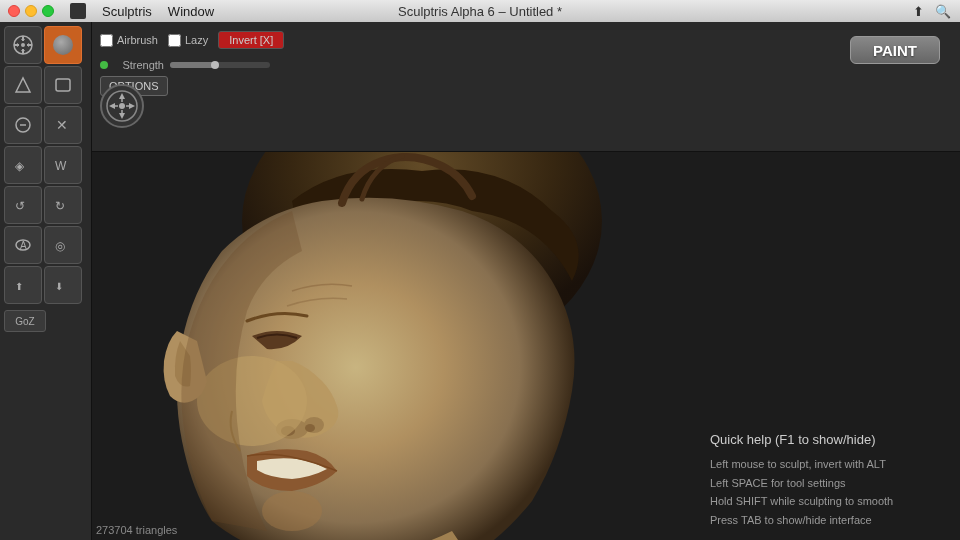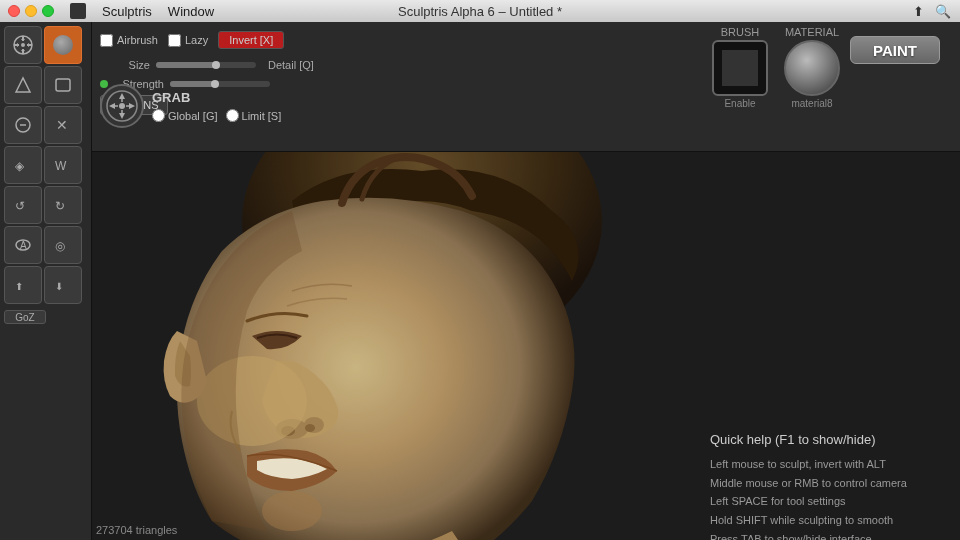--- a/index.html
+++ b/index.html
@@ -112,21 +112,21 @@
     }
 
     .tool-btn.active {
       background: #c86020;
       border-color: #e07030;
     }
 
     
     .goz-btn {
       width: 42px;
-      height: 14px;
+      height: 22px;
       background: #3a3a3a;
       border: 1px solid #555;
       border-radius: 3px;
       font-size: 10px;
       color: #aaa;
       display: flex;
       align-items: center;
       justify-content: center;
       cursor: pointer;
       margin-top: 4px;
@@ -534,60 +534,36 @@
         <input type="checkbox" style="">
         <span>Airbrush</span>
       </label>
       <label class="checkbox-label">
         <input type="checkbox" style="">
         <span>Lazy</span>
       </label>
       <button class="invert-btn">Invert [X]</button>
     </div>
 
-    <div class="size-row">
-      <span class="param-label">Size</span>
-      <div class="dot-slider">
-        <div class="dot-slider-track">
-          <div class="dot-slider-fill" style="width: 60%"></div>
-          <div class="dot-indicator" style="left: 56%"></div>
-        </div>
-      </div>
-      <span style="font-size:11px; color:#aaa; margin-left:6px;">Detail [Q]</span>
-    </div>
 
     <div class="size-row">
       <span class="green-dot"></span>
       <span class="param-label">Strength</span>
       <div class="dot-slider">
         <div class="dot-slider-track">
           <div class="dot-slider-fill" style="width: 45%"></div>
           <div class="dot-indicator" style="left: 41%"></div>
         </div>
       </div>
     </div>
 
     <div style="margin-top: 2px;">
       <button class="options-btn">OPTIONS</button>
     </div>
 
-    <div class="top-tool-icons">
-      <div>
-        <div class="bm-label">BRUSH</div>
-        <div class="brush-big">
-          <div class="brush-inner-sq"></div>
-        </div>
-        <div class="bm-sublabel">Enable</div>
-      </div>
-      <div style="margin-left: 10px;">
-        <div class="bm-label">MATERIAL</div>
-        <div class="material-big"></div>
-        <div class="bm-sublabel">material8</div>
-      </div>
-    </div>
 
     <div class="paint-btn">PAINT</div>
 
     <div class="grab-section">
       <div class="grab-icon">
         <svg width="36" height="36" viewBox="0 0 36 36">
           <circle cx="18" cy="18" r="15" stroke="#888" stroke-width="1.5" fill="none"></circle>
 
           <polygon points="18,5 15,11 21,11" fill="#aaa"></polygon>
           <line x1="18" y1="11" x2="18" y2="14" stroke="#aaa" stroke-width="1.5"></line>
@@ -595,33 +571,20 @@
           <polygon points="18,31 15,25 21,25" fill="#aaa"></polygon>
           <line x1="18" y1="22" x2="18" y2="25" stroke="#aaa" stroke-width="1.5"></line>
 
           <polygon points="5,18 11,15 11,21" fill="#aaa"></polygon>
           <line x1="11" y1="18" x2="14" y2="18" stroke="#aaa" stroke-width="1.5"></line>
 
           <polygon points="31,18 25,15 25,21" fill="#aaa"></polygon>
           <line x1="22" y1="18" x2="25" y2="18" stroke="#aaa" stroke-width="1.5"></line>
           <circle cx="18" cy="18" r="3" fill="#aaa"></circle>
         </svg>
-      </div>
-      <div>
-        <div style="font-size:13px; font-weight:bold; color:#ccc; margin-bottom:4px;">GRAB</div>
-        <div style="display:flex; gap:8px;">
-          <label class="radio-option">
-            <input type="radio" name="grab-mode" style="">
-            <span>Global [G]</span>
-          </label>
-          <label class="radio-option">
-            <input type="radio" name="grab-mode" style="">
-            <span>Limit [S]</span>
-          </label>
-        </div>
       </div>
     </div>
 
   </div>
 
   <div id="viewport">
 
     <svg class="head-area" viewBox="0 0 868 410" preserveAspectRatio="xMidYMid slice" xmlns="http://www.w3.org/2000/svg">
       <defs>
         <radialGradient id="headGrad" cx="45%" cy="45%" r="55%">
@@ -697,21 +660,20 @@
       <path d="M270,58 Q280,25 310,15" stroke="#4a3018" stroke-width="5" fill="none" stroke-linecap="round"></path>
 
       <ellipse cx="200" cy="370" rx="30" ry="20" fill="#a07848" opacity="0.5"></ellipse>
 
       <path d="M120,380 Q95,330 90,270 Q85,200 120,140 Q150,90 200,70 L210,110 Q170,130 155,170 Q140,220 145,280 Q150,340 175,390 Z" fill="#6a4828" opacity="0.3"></path>
     </svg>
 
     <div id="quick-help">
       <div class="qh-title">Quick help (F1 to show/hide)</div>
       <div class="qh-line">Left mouse to sculpt, invert with ALT</div>
-      <div class="qh-line">Middle mouse or RMB to control camera</div>
       <div class="qh-line">Left SPACE for tool settings</div>
       <div class="qh-line">Hold SHIFT while sculpting to smooth</div>
       <div class="qh-line">Press TAB to show/hide interface</div>
 
     </div>
 
     <div class="tri-count">273704 triangles</div>
   </div>
 
 </div>

